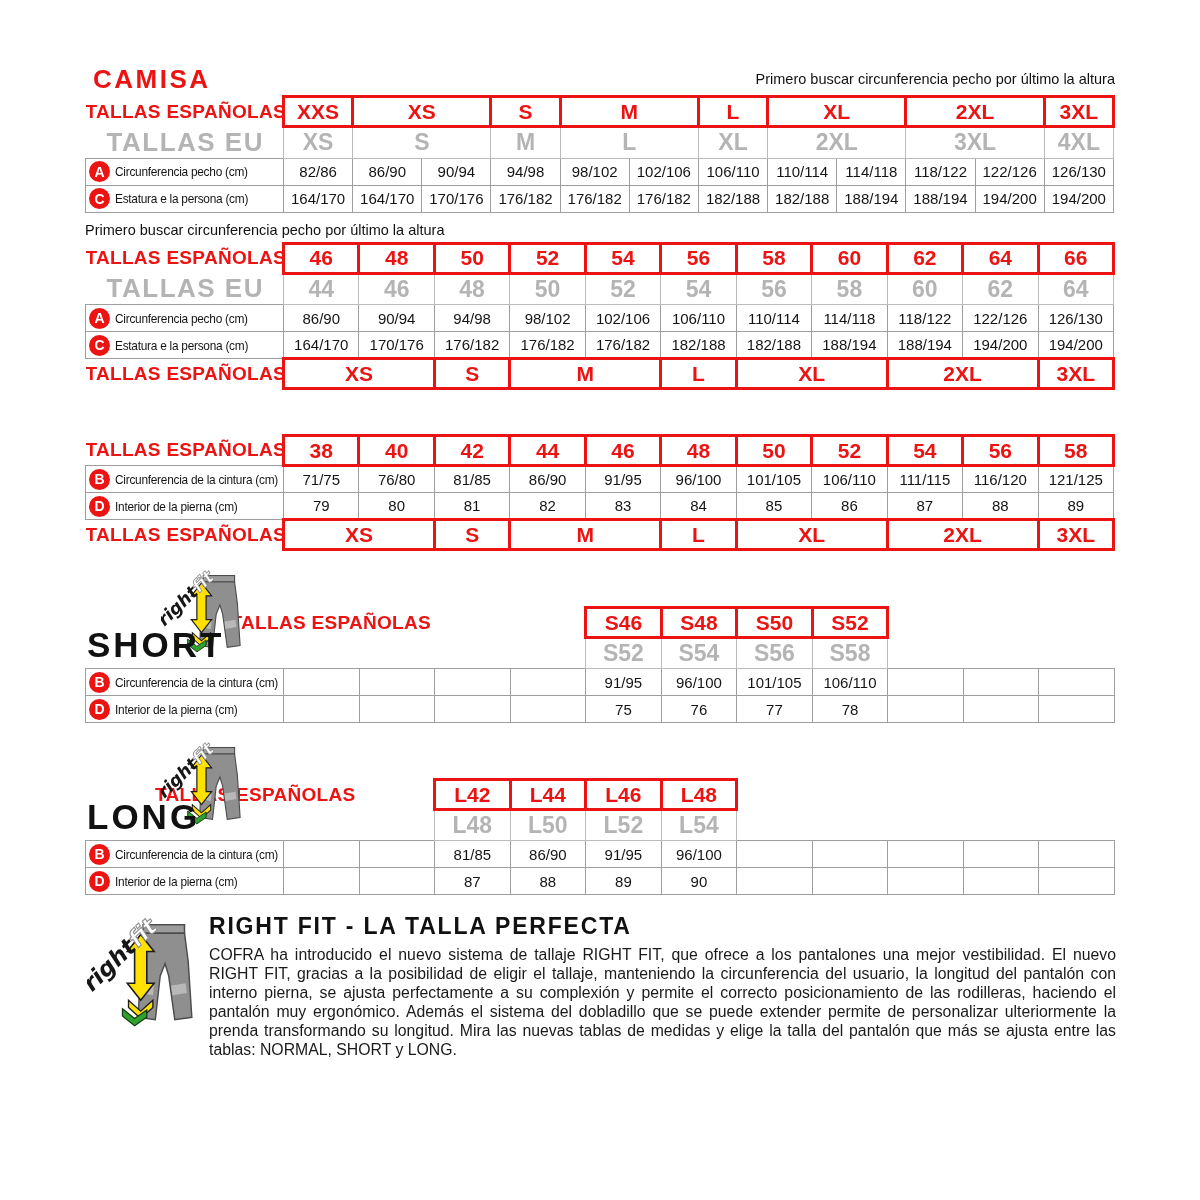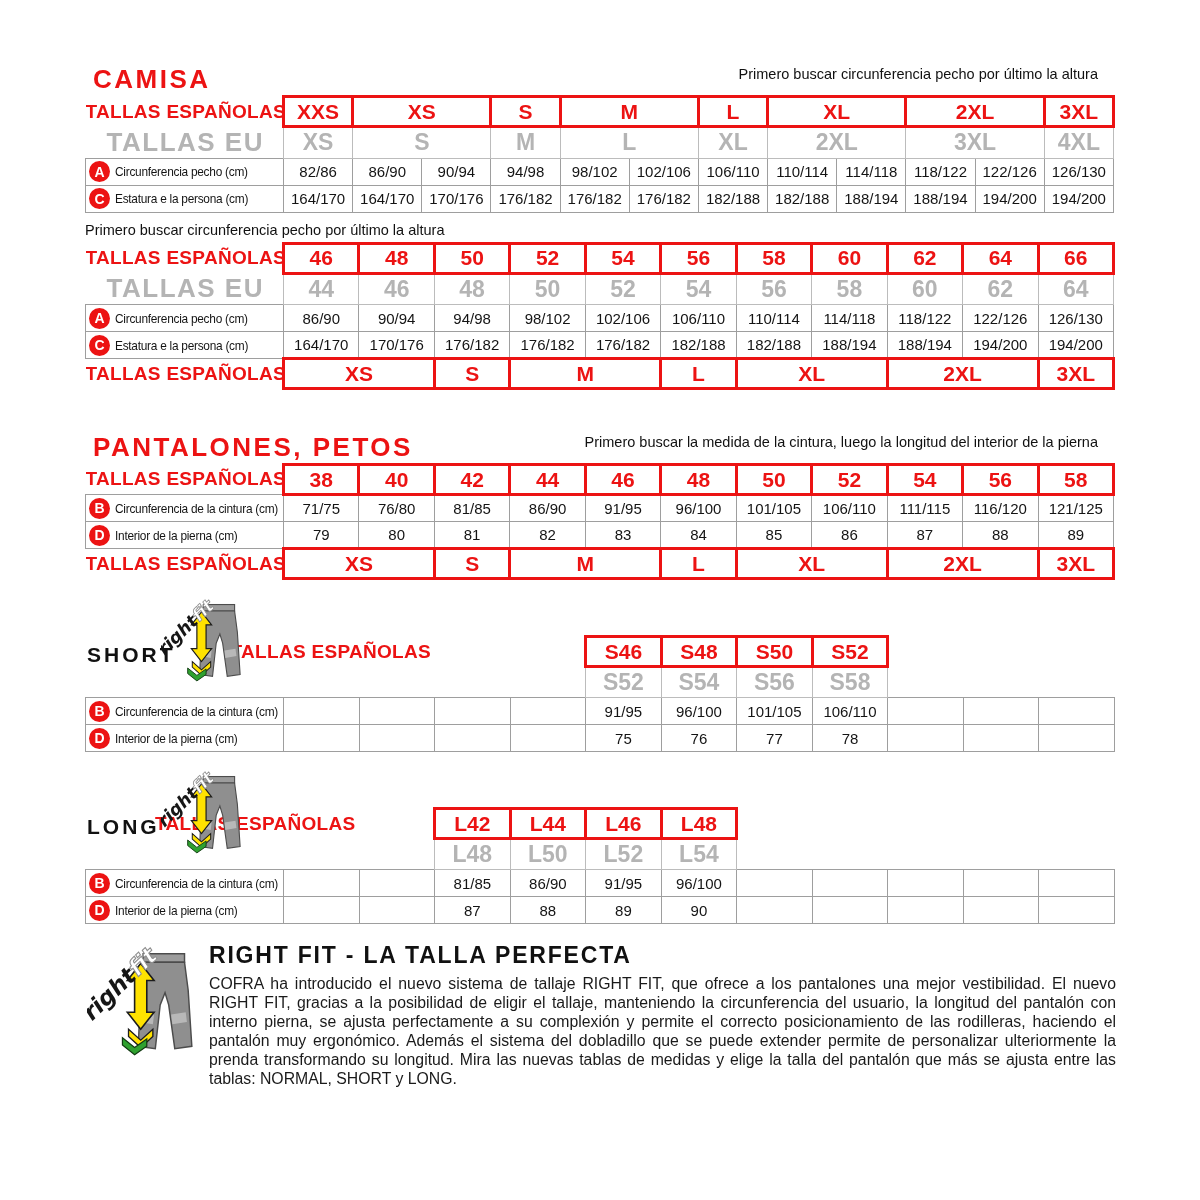--- a/index.html
+++ b/index.html
@@ -9,21 +9,21 @@
   }
   *{box-sizing:border-box;}
   html,body{margin:0;padding:0;}
   body{
     width:1200px;height:1200px;background:#fff;overflow:hidden;
     font-family:"Liberation Sans",sans-serif;color:#141414;
   }
   .page{width:1030px;margin-left:85px;padding-top:66px;}
 
   
-  .sec-head{display:flex;justify-content:space-between;align-items:flex-start;margin:0 17px 3px 0;gap:28px;}
+  .sec-head{display:flex;justify-content:space-between;align-items:center;margin:0 0 3px 0;gap:28px;}
   .title{margin:0;font-size:26px;font-weight:bold;letter-spacing:2.5px;color:var(--red);line-height:1;padding-left:8px;}
   .caption{font-size:14.5px;color:#111;padding-bottom:1px;}
 
   
   table.sizes{border-collapse:collapse;table-layout:fixed;width:1030px;}
   table.sizes col.cl{width:198px;}
   table.sizes td{padding:0;text-align:center;vertical-align:middle;overflow:hidden;white-space:nowrap;}
   .c-red{border:3px solid var(--red);color:var(--red);font-weight:bold;font-size:21px;height:30px;}
   .c-gray{border:1px solid #bcbcbc;color:var(--gray);font-weight:bold;font-size:23px;height:31px;}
   .c-val{border:1px solid var(--line);font-size:15px;height:27px;color:#141414;}
@@ -39,21 +39,21 @@
   
   .sec-camisa{margin-top:0;}
   .sec-cazadoras{margin-top:9px;}
   .sec-pantalones{margin-top:44px;}
 
   
   .fit-sec{position:relative;padding-top:35px;}
   .sec-short{margin-top:20px;}
   .sec-long{margin-top:20px;}
   .logo-sm{position:absolute;top:-3px;left:76px;width:92px;height:85px;}
-  .fit-title{position:absolute;left:2px;top:44px;font-size:21px;font-weight:bold;letter-spacing:3px;color:#111;line-height:1;}
+  .fit-title{position:absolute;left:2px;top:56px;font-size:35px;font-weight:bold;letter-spacing:3px;color:#111;line-height:1;}
 
   
   .rf-sec{position:relative;margin-top:18px;padding-left:124px;min-height:150px;}
   .logo-lg{position:absolute;left:2px;top:2px;width:122px;height:112px;}
   .rf-title{margin:8px 0 6px 0;font-size:23px;font-weight:bold;letter-spacing:1.8px;color:#111;}
   .rf-text{margin:0;width:907px;font-size:15.8px;line-height:1.2;text-align:justify;color:#1a1a1a;}
 </style>
 </head>
 <body>
 
@@ -244,24 +244,20 @@
             <td class="c-red">L</td>
             <td class="c-red" colspan="2">XL</td>
             <td class="c-red" colspan="2">2XL</td>
             <td class="c-red">3XL</td>
           </tr>
     </tbody>
       </table>
   </section>
 
   <section class="sec-pantalones">
-    <div class="sec-head">
-      <h2 class="title">PANTALONES, PETOS</h2>
-      <div class="caption">Primero buscar la medida de la cintura, luego la longitud del interior de la pierna</div>
-    </div>
     <table class="sizes">
       <colgroup>
           <col class="cl">
           <col span="11">
       </colgroup>
         <tbody>
           <tr>
         <td class="lbl-es">TALLAS ESPAÑOLAS</td>
 
       <td class="c-red">38</td>

